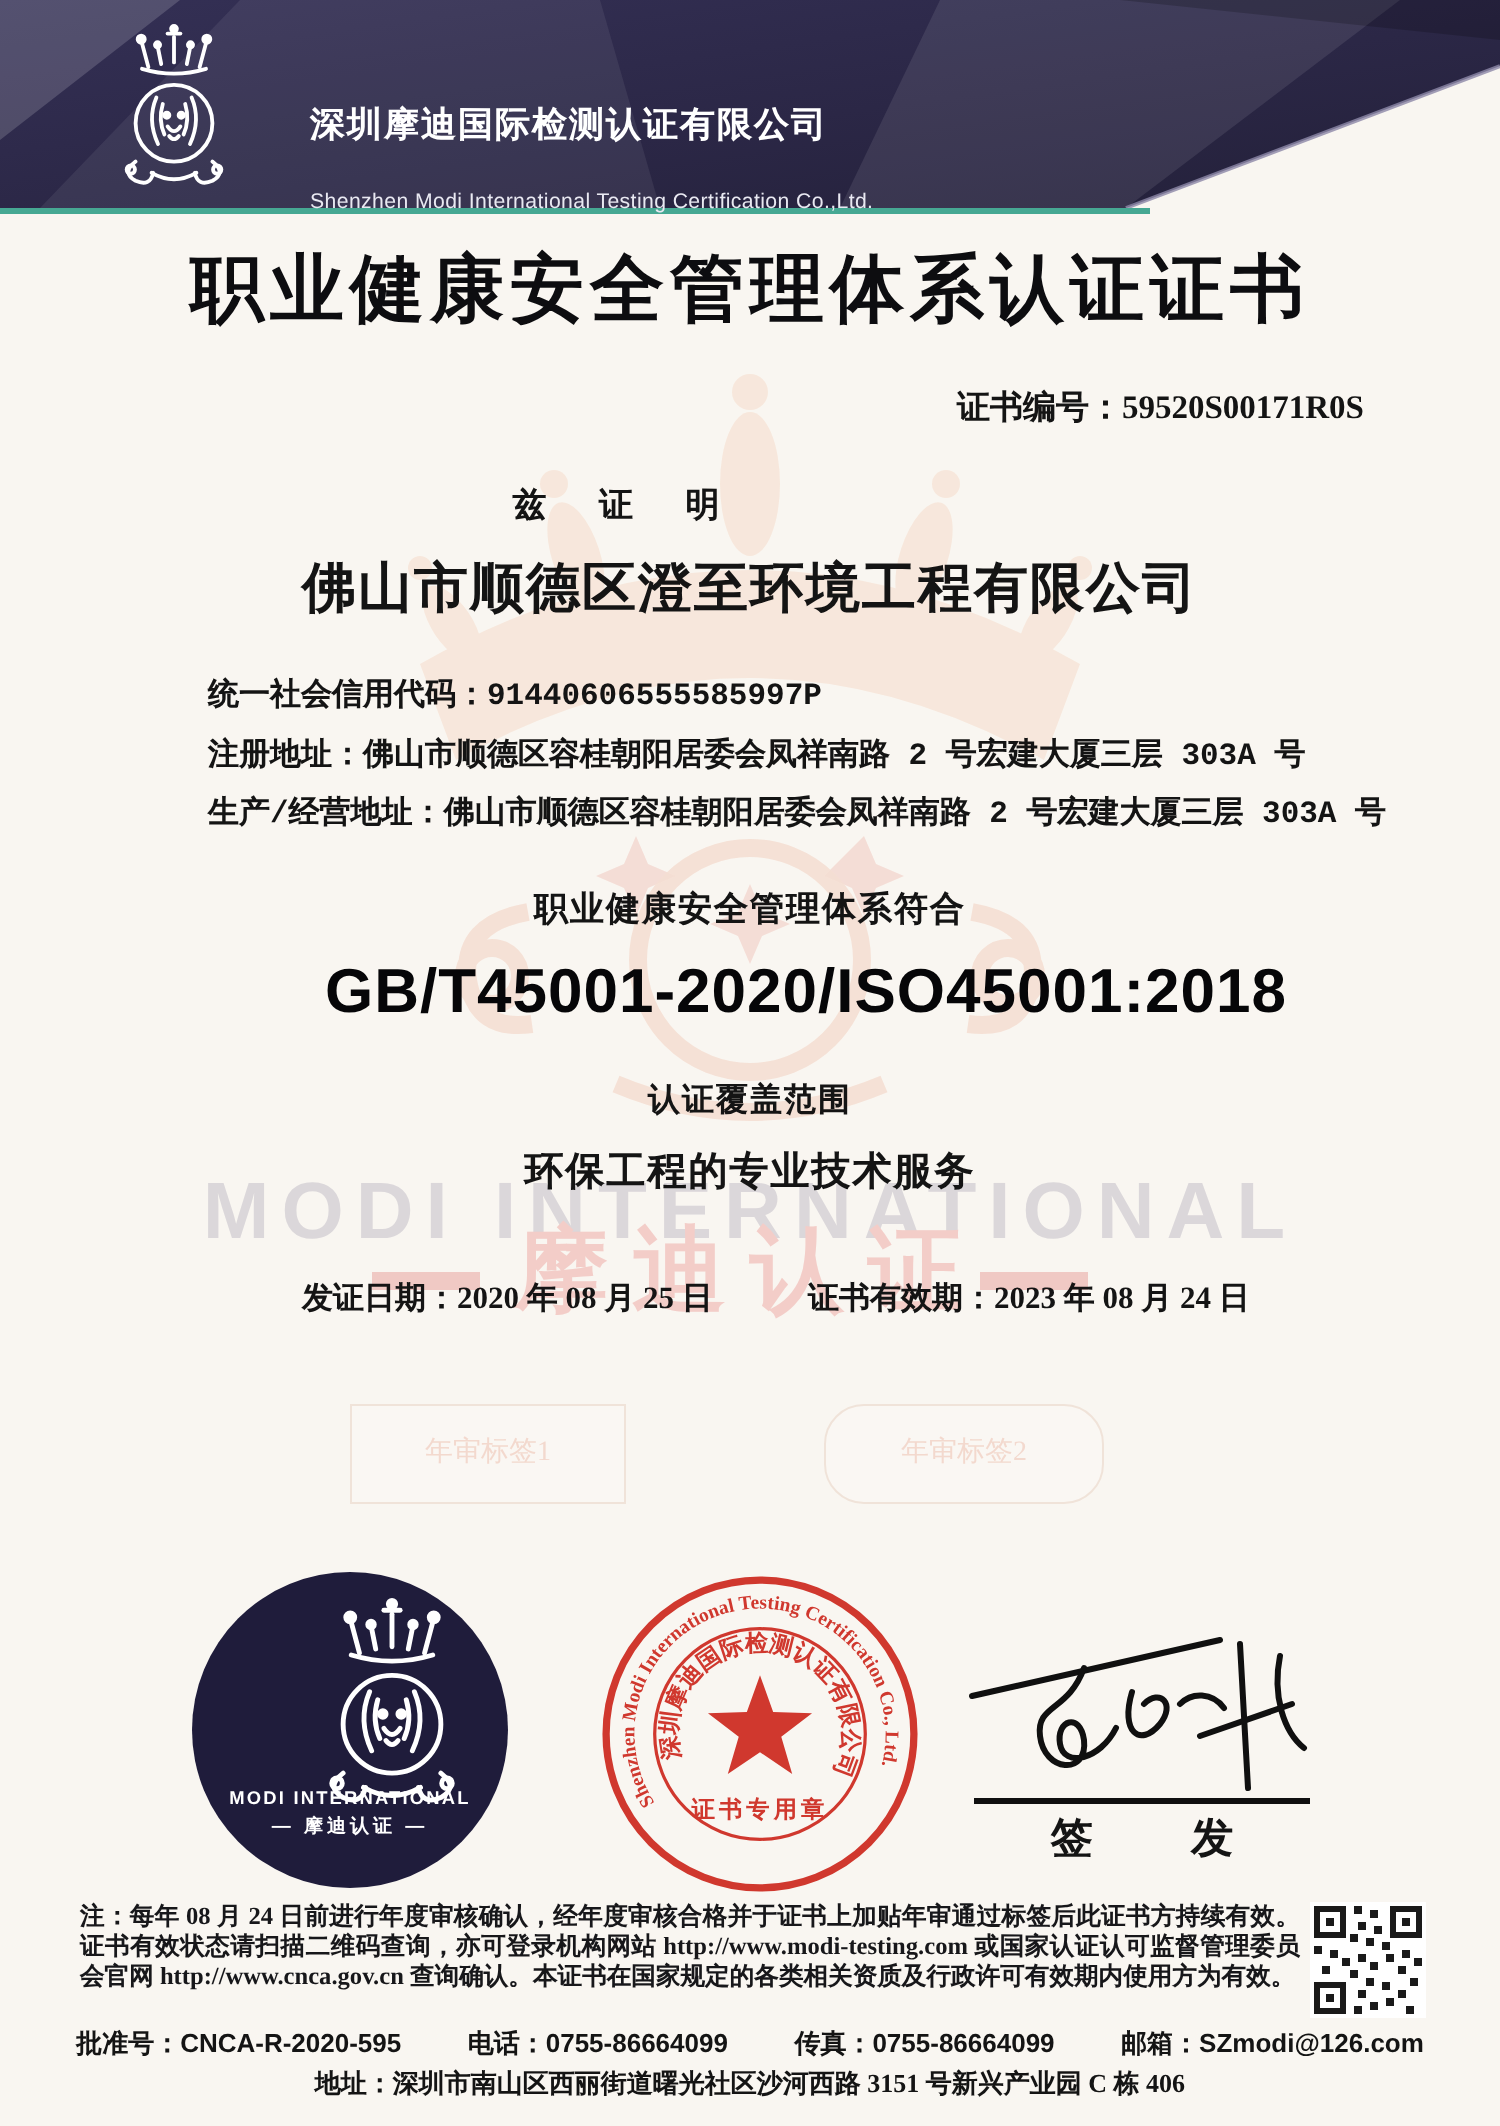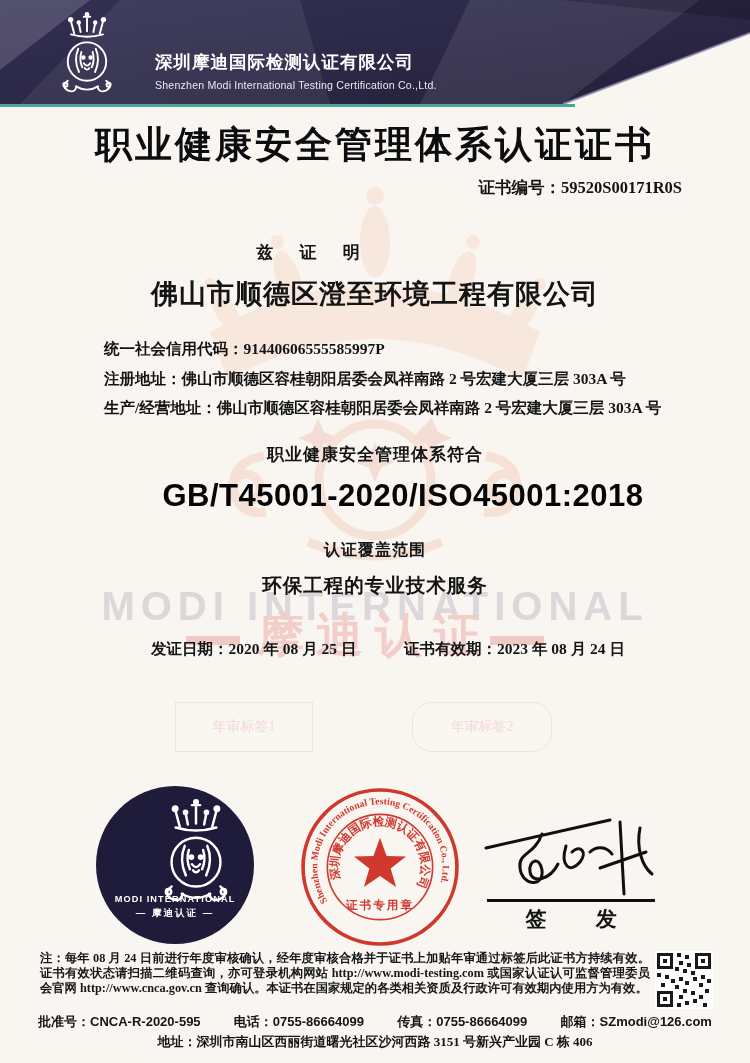--- a/index.html
+++ b/index.html
@@ -7,38 +7,38 @@
     position:relative;width:750px;height:1063px;margin:0 auto;
     background:#f9f6f1;overflow:hidden;
     font-family:"Liberation Serif","DejaVu Serif",serif;color:#141414;
   }
   .abs{position:absolute;}
   
   .header{left:0;top:0;width:750px;height:110px;}
   .header svg{display:block;}
   .hdr-text{left:155px;top:50px;color:#fff;z-index:3;}
   .hdr-cn{font-family:"Liberation Sans","DejaVu Sans",sans-serif;font-weight:700;font-size:17.5px;letter-spacing:1px;}
-  .hdr-en{font-family:"Liberation Sans","DejaVu Sans",sans-serif;font-size:10.6px;color:#e9e9f2;margin-top:5px;letter-spacing:.2px;}
+  .hdr-en{font-family:"Liberation Sans","DejaVu Sans",sans-serif;font-size:10.6px;color:#e9e9f2;margin-top:21px;letter-spacing:.2px;}
   .hdr-logo{left:46px;top:12px;z-index:3;}
   
   .wm{z-index:0;}
   .wm-crest{left:168px;top:180px;opacity:.55;}
   .wm-line1{left:0;top:584px;width:750px;text-align:center;
     font-family:"Liberation Sans","DejaVu Sans",sans-serif;font-weight:800;
     font-size:40px;letter-spacing:6px;color:#dbd7da;}
   .wm-line2{left:0;top:604px;width:750px;text-align:center;
     font-weight:700;font-size:47px;letter-spacing:12px;color:#f3cdc8;}
   .wm-bar{height:9px;background:#f0c9c4;top:636px;}
   
   .z1{z-index:2;}
   .title{left:0;top:120px;width:750px;text-align:center;font-size:37px;font-weight:700;letter-spacing:3px;color:#0d0d10;}
-  .cert-no{top:177px;right:68px;font-size:16.5px;font-weight:700;text-align:right;}
+  .cert-no{top:193px;right:68px;font-size:16.5px;font-weight:700;text-align:right;}
   .certify{left:0;top:241px;width:627px;text-align:center;font-size:17px;font-weight:600;letter-spacing:11px;}
   .company{left:0;top:276px;width:750px;text-align:center;font-size:27px;font-weight:800;letter-spacing:1px;}
-  .info{left:104px;top:334px;width:600px;font-size:15.5px;font-weight:600;line-height:29.5px;}
+  .info{left:104px;top:334px;width:600px;font-size:15.5px;font-weight:600;line-height:29.5px;font-family:Liberation Mono, monospace;}
   .conform{left:0;top:443px;width:750px;text-align:center;font-size:17px;font-weight:700;letter-spacing:1px;}
   .standard{left:0;top:478px;width:750px;text-align:center;
     font-family:"Liberation Sans","DejaVu Sans",sans-serif;font-size:31px;font-weight:800;letter-spacing:.5px;color:#060608;margin-left:28px;}
   .scope-label{left:0;top:540px;width:750px;text-align:center;font-size:16px;font-weight:700;letter-spacing:1px;}
   .scope{left:0;top:572px;width:750px;text-align:center;font-size:19.5px;font-weight:800;letter-spacing:1px;}
   .dates{left:0;top:639px;width:750px;font-size:15.5px;font-weight:600;}
   .date-issue{position:absolute;left:151px;top:0;font-family:Liberation Serif, serif;}
   .date-valid{position:absolute;left:404px;top:0;}
   .audit-box{top:702px;height:48px;border:1px solid #f0e3d9;text-align:center;line-height:48px;
     font-size:14px;color:#f3d9ce;background:rgba(255,255,255,.2);}

